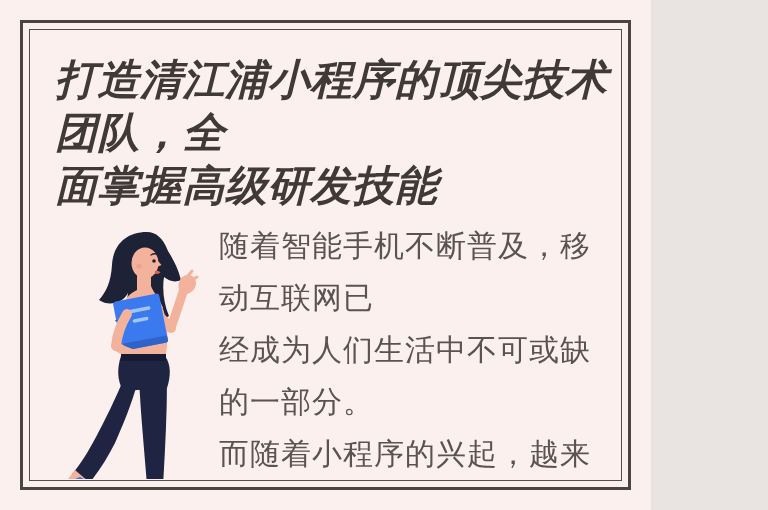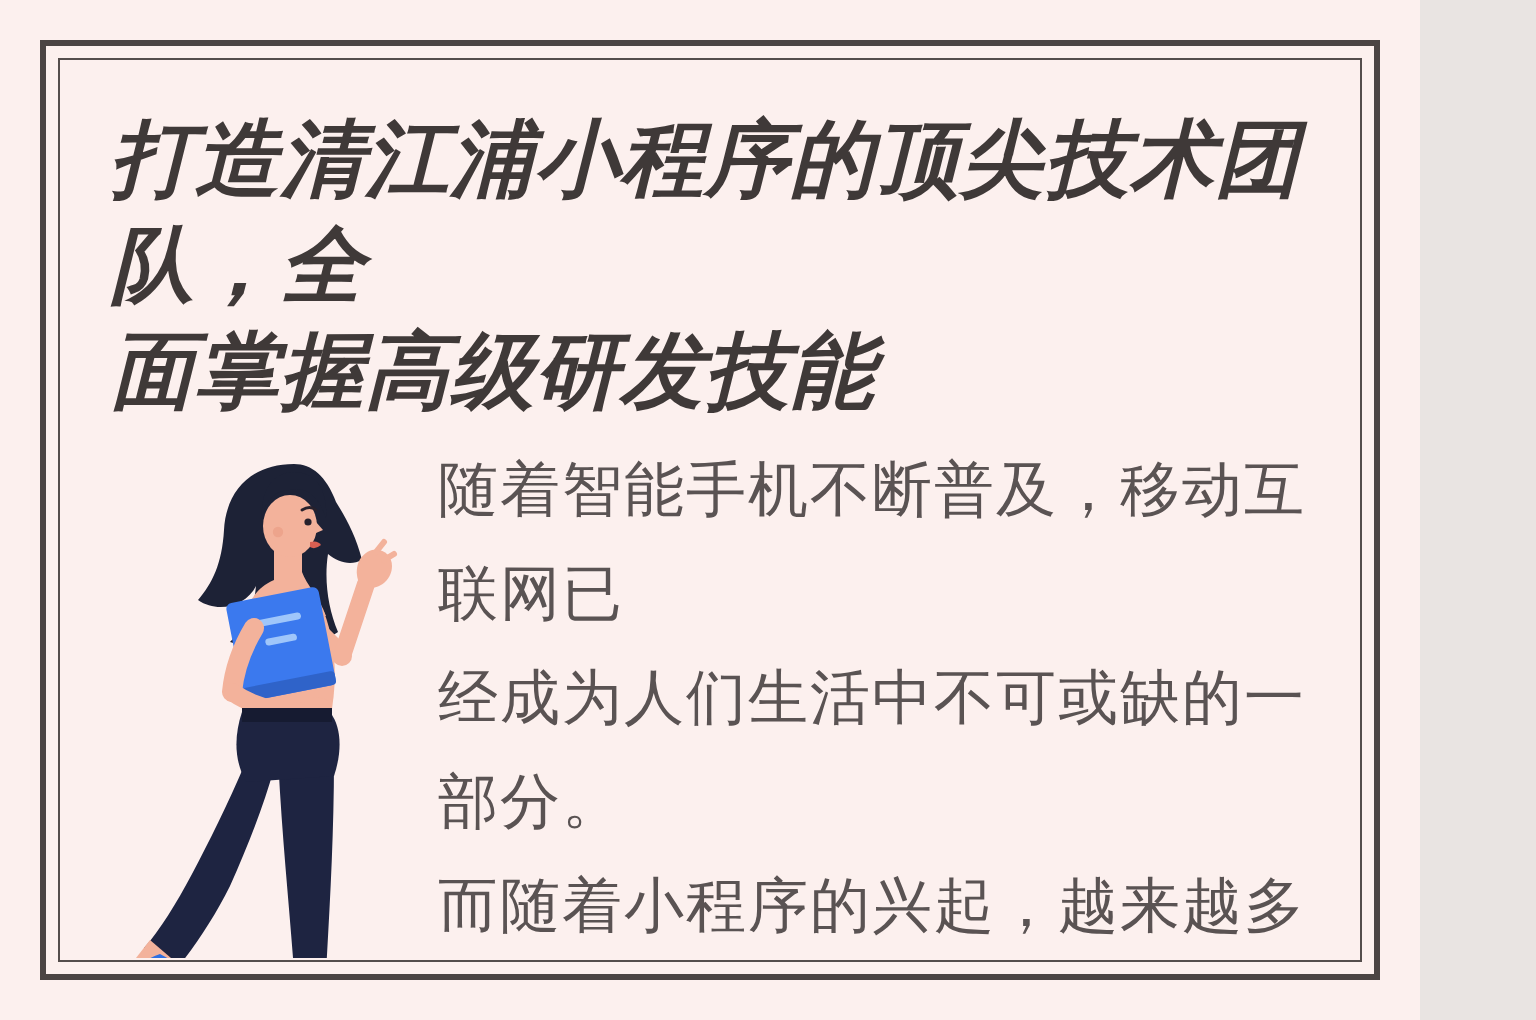--- a/index.html
+++ b/index.html
@@ -1,17 +1,17 @@
 <!DOCTYPE html>
 <html><head>
 <meta charset="utf-8">
 <style>
   html,body{margin:0;padding:0;background:#e9e4e2;}
   .page{
-    position:relative;width:710px;height:510px;overflow:hidden;
+    position:relative;width:651px;height:510px;overflow:hidden;
     background:#fcf0ee;
     font-family:"DejaVu Sans","Liberation Sans",sans-serif;
   }
   .outer-frame{position:absolute;inset:20px;border:3px solid #4b4443;pointer-events:none;}
   .inner-frame{position:absolute;inset:29px;border:1.5px solid #544d4c;pointer-events:none;}
   .content{position:absolute;left:31px;top:31px;right:31px;bottom:31px;padding:22px 2px 0 24px;overflow:hidden;}
   .title{
     margin:0 0 8px 0;
     font-family:"DejaVu Serif","Liberation Serif",serif;
     font-weight:700;font-style:italic;

